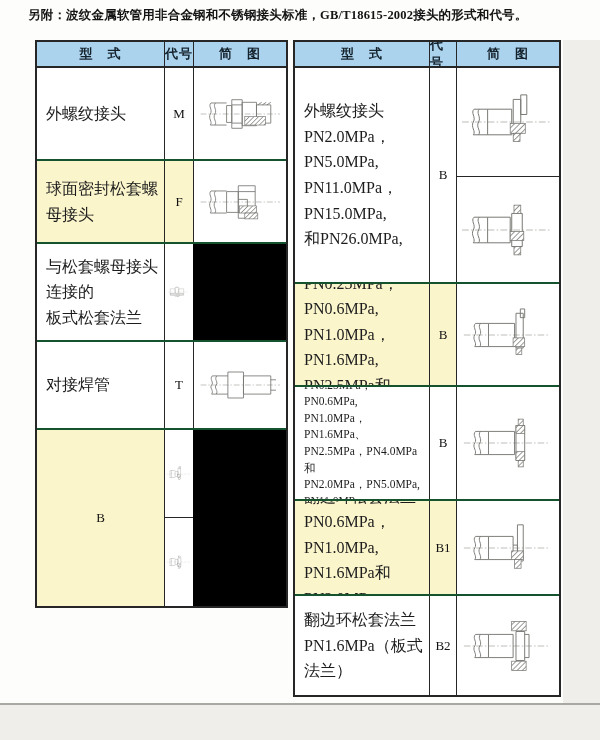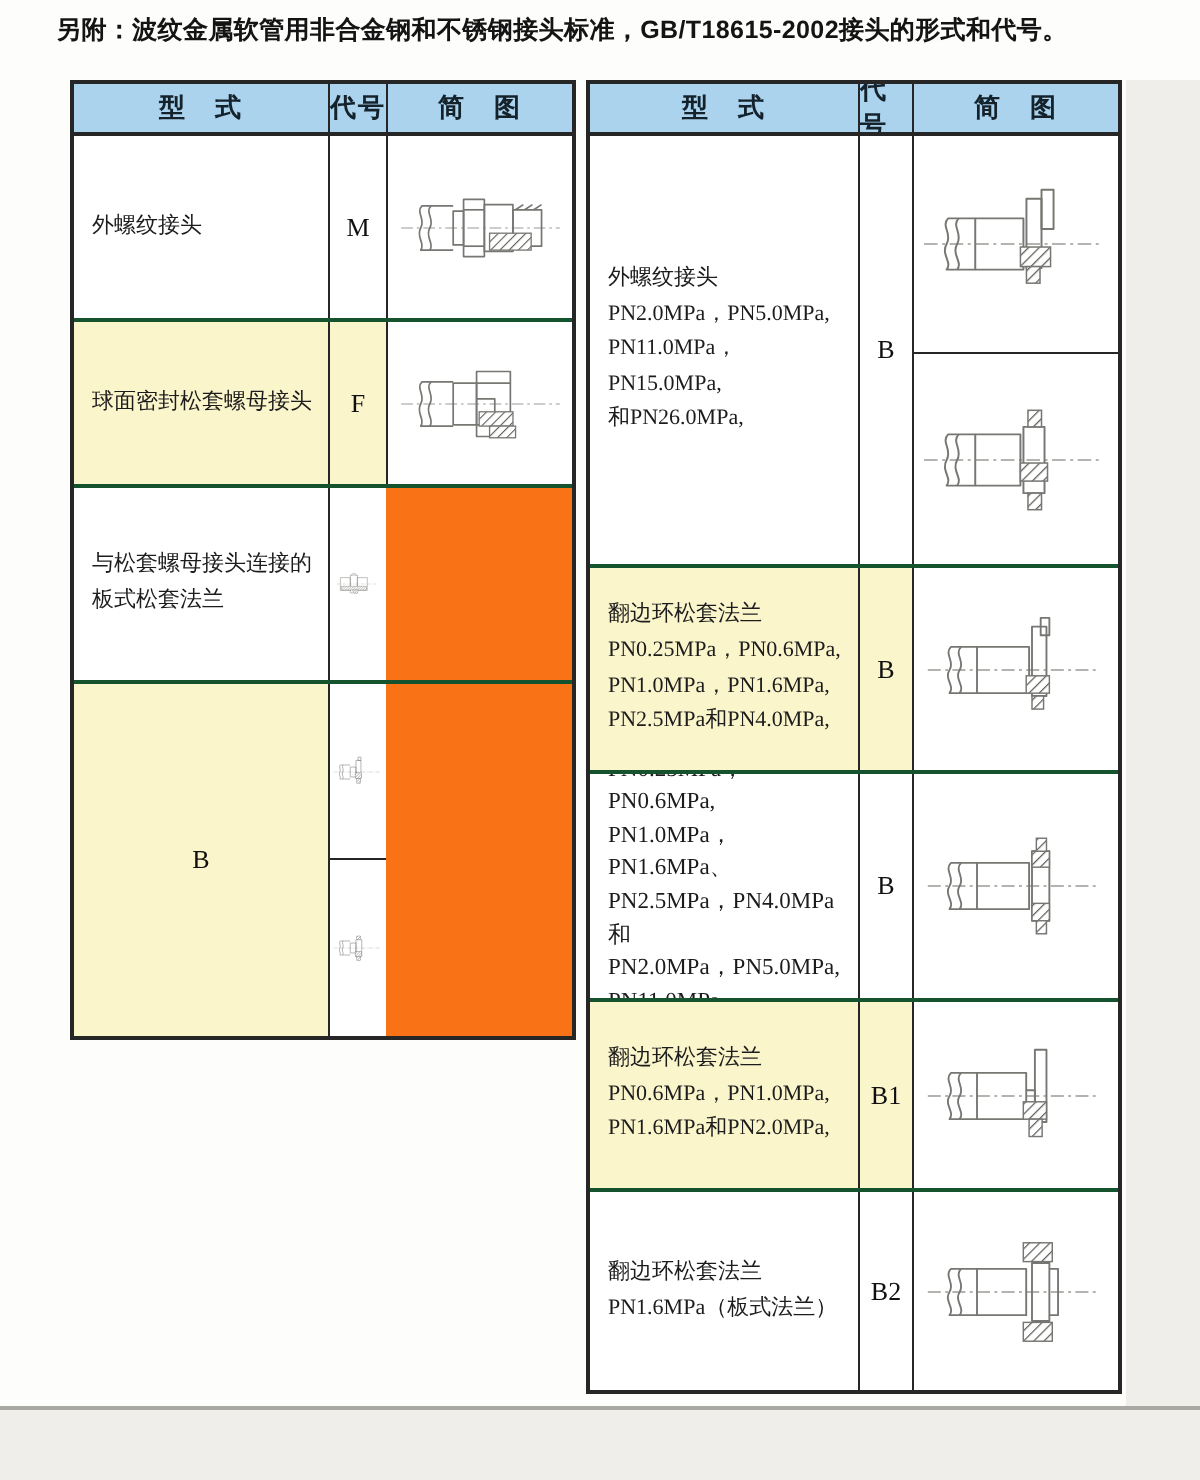--- a/index.html
+++ b/index.html
@@ -1,33 +1,33 @@
 <!DOCTYPE html>
 <html><head>
 <meta charset="utf-8">
 <style>
   html,body{margin:0;padding:0;}
   body{background:#ffffff;font-family:"Liberation Serif","DejaVu Serif",serif;}
   #stage{position:relative;width:600px;height:740px;overflow:hidden;background:#fdfdfb;}
   .bg-right{position:absolute;left:563px;top:40px;width:37px;height:700px;background:#efeeea;}
   .bg-bottom{position:absolute;left:0;top:703px;width:600px;height:37px;background:#efeeea;border-top:2px solid #a9a8a2;box-sizing:border-box;}
-  .title{position:absolute;left:28px;top:7px;width:566px;font-family:Liberation Sans, sans-serif;
+  .title{position:absolute;left:28px;top:7px;width:566px;font-family:Liberation Serif, serif;
          font-weight:bold;font-size:12.5px;color:#141414;white-space:nowrap;letter-spacing:0.2px;}
-  .tbl{position:absolute;top:40px;background:#f97316;border:2px solid #262626;box-sizing:content-box;}
+  .tbl{position:absolute;top:40px;background:#000000;border:2px solid #262626;box-sizing:content-box;}
   #tbl-left{left:35px;width:249px;}
   #tbl-right{left:293px;width:264px;}
   .row{display:grid;box-sizing:border-box;border-top:2px solid #14532d;}
   .row.first{border-top:none;}
   #tbl-left .row{grid-template-columns:127px 29px 1fr;}
   #tbl-right .row{grid-template-columns:134px 27px 1fr;}
   .hdr{background:#abd3ee;border-top:none;border-bottom:2px solid #262626;}
   .cell{box-sizing:border-box;display:flex;align-items:center;overflow:hidden;background:#fff;}
   .hdr .cell{background:#abd3ee;justify-content:center;font-weight:bold;font-size:13px;color:#14222c;letter-spacing:1px;}
   .cell + .cell{border-left:1px solid #262626;}
-  .type{padding:4px 4px 4px 9px;font-size:11px;line-height:1.6;white-space:pre-line;color:#1c1c1c;justify-content:flex-start;}
+  .type{padding:4px 4px 4px 9px;font-size:16px;line-height:1.6;white-space:pre-line;color:#1c1c1c;justify-content:flex-start;}
   .tight{line-height:1.44;font-size:11.5px;}
   .code{justify-content:center;font-size:13px;color:#101010;}
   .yellow .type,.yellow .code{background:#fbf5cc;}
   .diag-cell{justify-content:center;padding:2px;}
   .split{flex-direction:column;padding:0;align-items:stretch;}
   .sub{display:flex;align-items:center;justify-content:center;flex:1 1 auto;}
   .sub + .sub{border-top:1px solid #262626;}
   .sub1-l{flex:0 0 87px;}
   .sub1-r{flex:0 0 108px;}
   svg.d{display:block;max-width:96%;max-height:94%;}
@@ -109,20 +109,34 @@
           <rect class="ln" x="46" y="13" width="20" height="50"></rect>
           <path class="ln" d="M48 13 q8 -9 16 0"></path>
           <rect class="ln" x="66" y="20" width="28" height="36"></rect>
           <rect class="ht" x="20" y="44" width="72" height="11"></rect>
           <path class="ht" d="M52 55 h18 l-5 9 h-8 z"></path>
         </svg>
       </div>
     </div>
 
 
+    <div class="row" style="height:88px">
+      <div class="cell type">对接焊管</div>
+      <div class="cell code">T</div>
+      <div class="cell diag-cell">
+        <svg class="d" width="96" height="74" viewBox="0 0 130 76">
+          <line class="cl" x1="4" y1="38" x2="126" y2="38"></line>
+          <path class="ln" d="M46 24 H22 C17 29 25 34 21 38 C17 42 25 47 21 52 H46"></path>
+          <path class="ln" d="M29 24 C24 29 32 34 28 38 C24 42 32 47 28 52"></path>
+          <rect class="ln" x="46" y="18" width="24" height="40"></rect>
+          <rect class="ln" x="70" y="24" width="42" height="28"></rect>
+          <path class="ln" d="M112 30 h8 M112 46 h8"></path>
+        </svg>
+      </div>
+    </div>
 
     <div class="row yellow" style="height:178px">
       <div class="cell code">B</div>
       <div class="cell diag-cell split">
         <div class="sub sub1-l">
           <svg class="d" width="92" height="74" viewBox="0 0 130 76">
             <line class="cl" x1="4" y1="38" x2="118" y2="38"></line>
             <path class="ln" d="M44 21 H20 C15 26 23 31 19 38 C15 45 23 50 19 55 H44"></path>
             <path class="ln" d="M27 21 C22 26 30 31 26 38 C22 45 30 50 26 55"></path>
             <rect class="ln" x="44" y="26" width="14" height="24"></rect>

